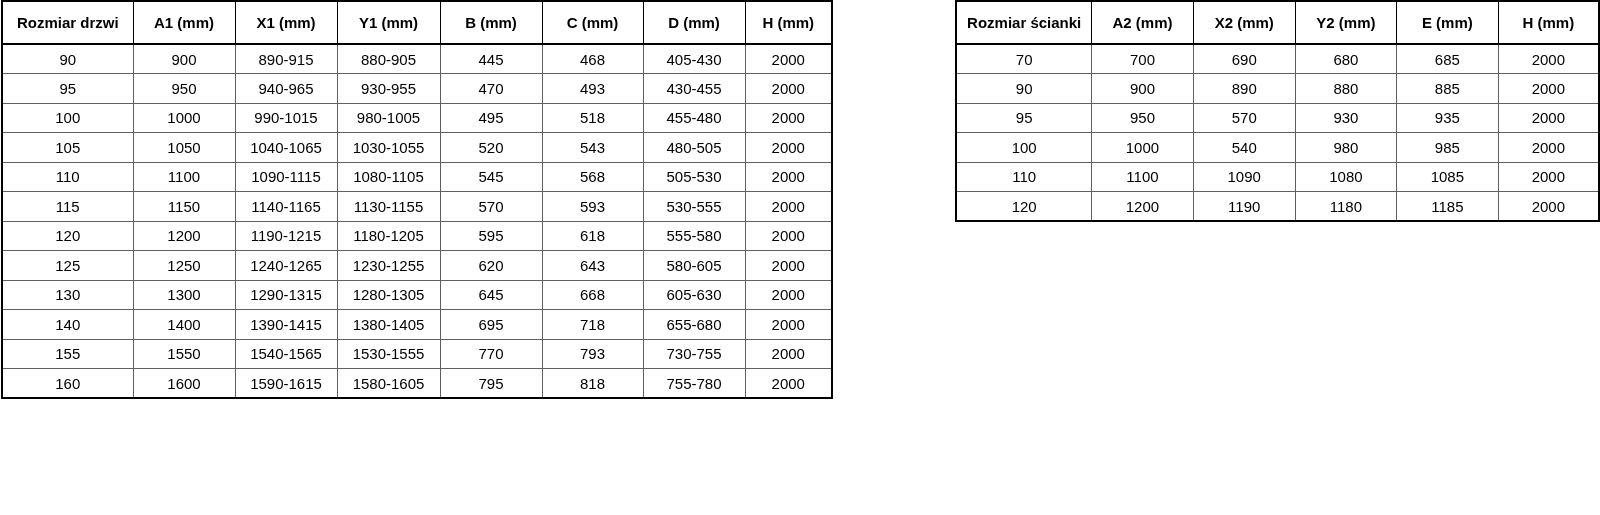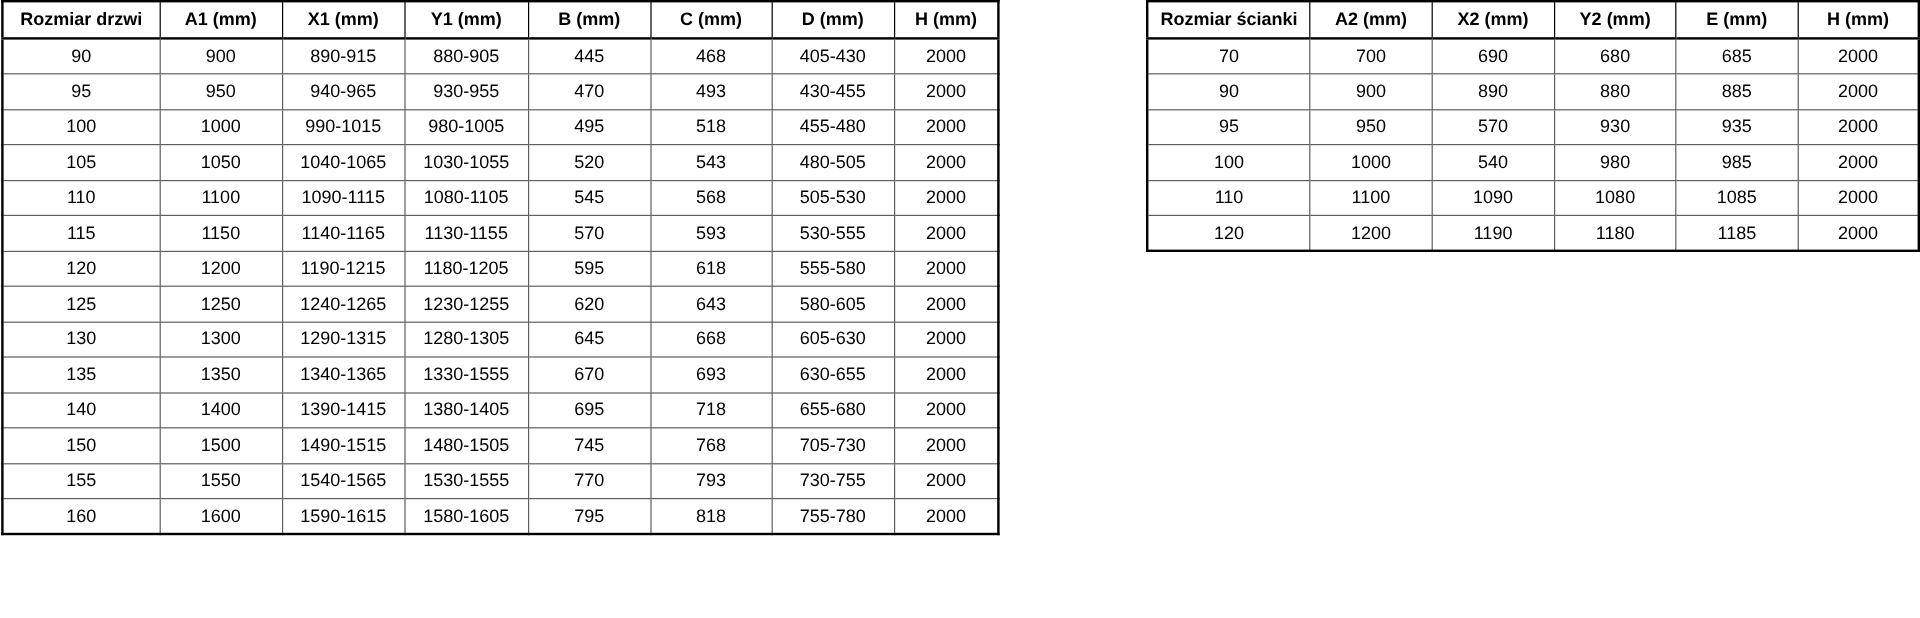--- a/index.html
+++ b/index.html
@@ -26,21 +26,21 @@
   table.dim-table.left  { left: 1px; }
   table.dim-table.right { left: 935px; margin-left: 20px; }
   .dim-table th {
     border: 1px solid #000000;
     border-bottom: 2px solid #000000;
     font-weight: bold;
     font-size: 15px;
     text-align: center;
     vertical-align: middle;
     height: 31px;
-    padding: 0 2px;
+    padding: 12px 2px;
     white-space: nowrap;
   }
   .dim-table td {
     border: 1px solid #5f5f5f;
     font-size: 15px;
     font-weight: normal;
     text-align: center;
     vertical-align: middle;
     height: 29.5px;
     padding: 0 2px;
@@ -160,47 +160,27 @@
           <td>130</td>
           <td>1300</td>
           <td>1290-1315</td>
           <td>1280-1305</td>
           <td>645</td>
           <td>668</td>
           <td>605-630</td>
           <td>2000</td>
         </tr>
         <tr>
-          <td>135</td>
-          <td>1350</td>
-          <td>1340-1365</td>
-          <td>1330-1555</td>
-          <td>670</td>
-          <td>693</td>
-          <td>630-655</td>
-          <td>2000</td>
-        </tr>
-        <tr>
           <td>140</td>
           <td>1400</td>
           <td>1390-1415</td>
           <td>1380-1405</td>
           <td>695</td>
           <td>718</td>
           <td>655-680</td>
-          <td>2000</td>
-        </tr>
-        <tr>
-          <td>150</td>
-          <td>1500</td>
-          <td>1490-1515</td>
-          <td>1480-1505</td>
-          <td>745</td>
-          <td>768</td>
-          <td>705-730</td>
           <td>2000</td>
         </tr>
         <tr>
           <td>155</td>
           <td>1550</td>
           <td>1540-1565</td>
           <td>1530-1555</td>
           <td>770</td>
           <td>793</td>
           <td>730-755</td>

